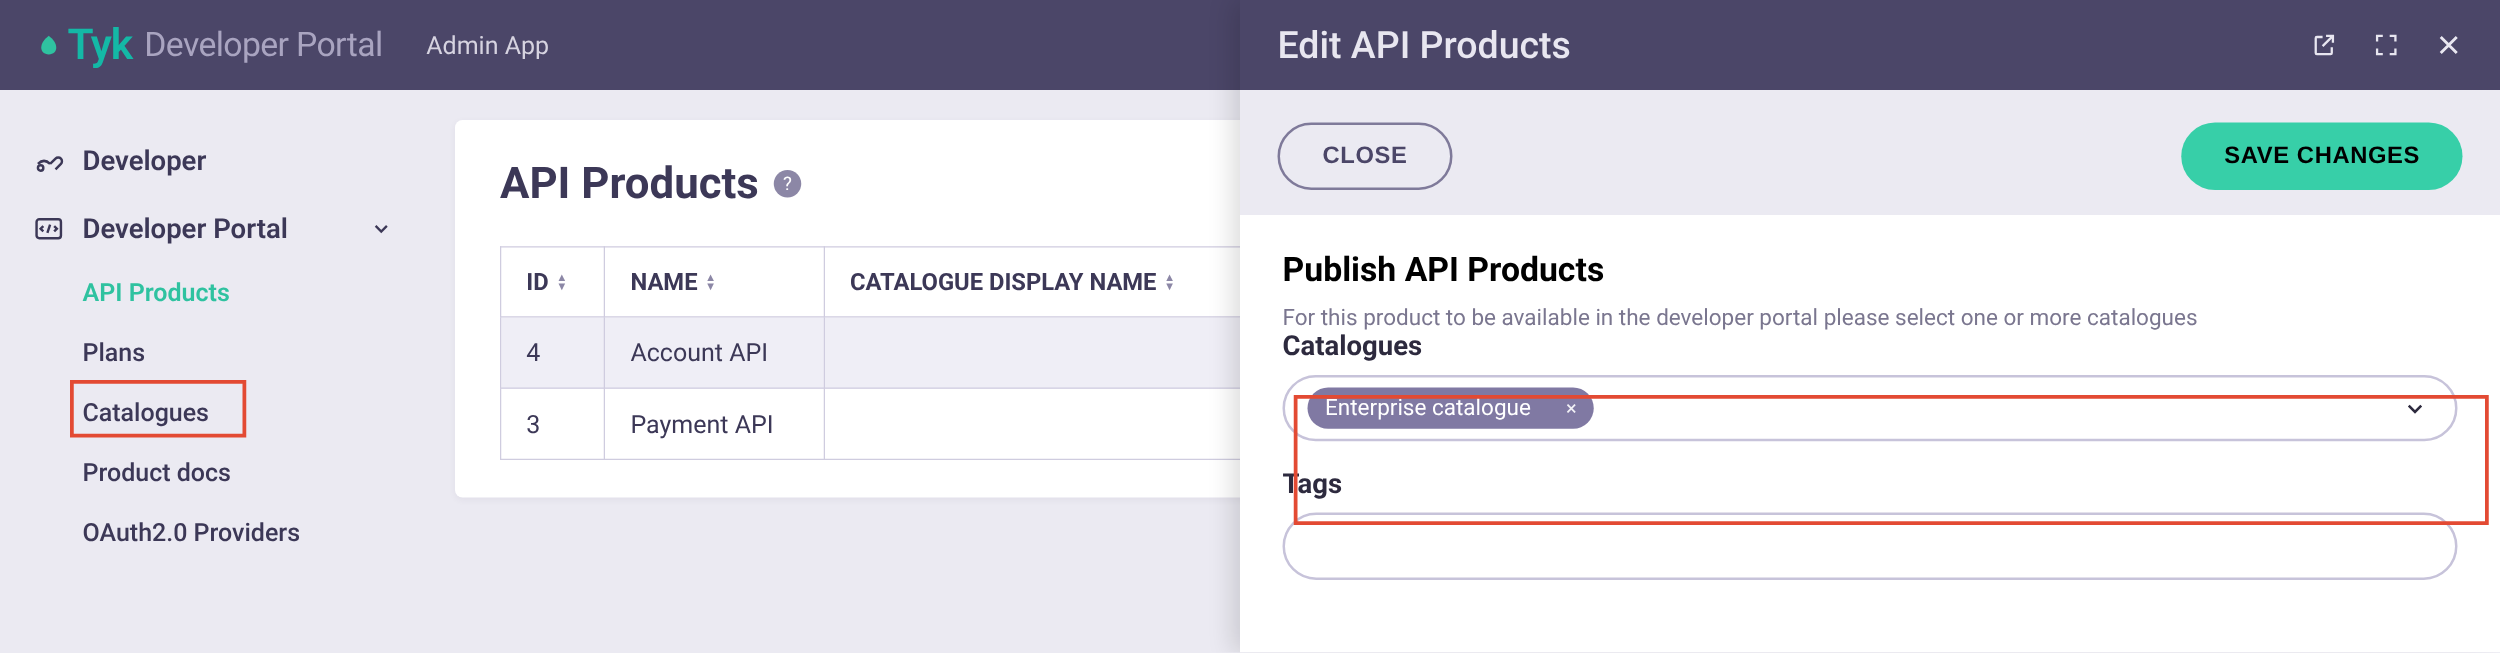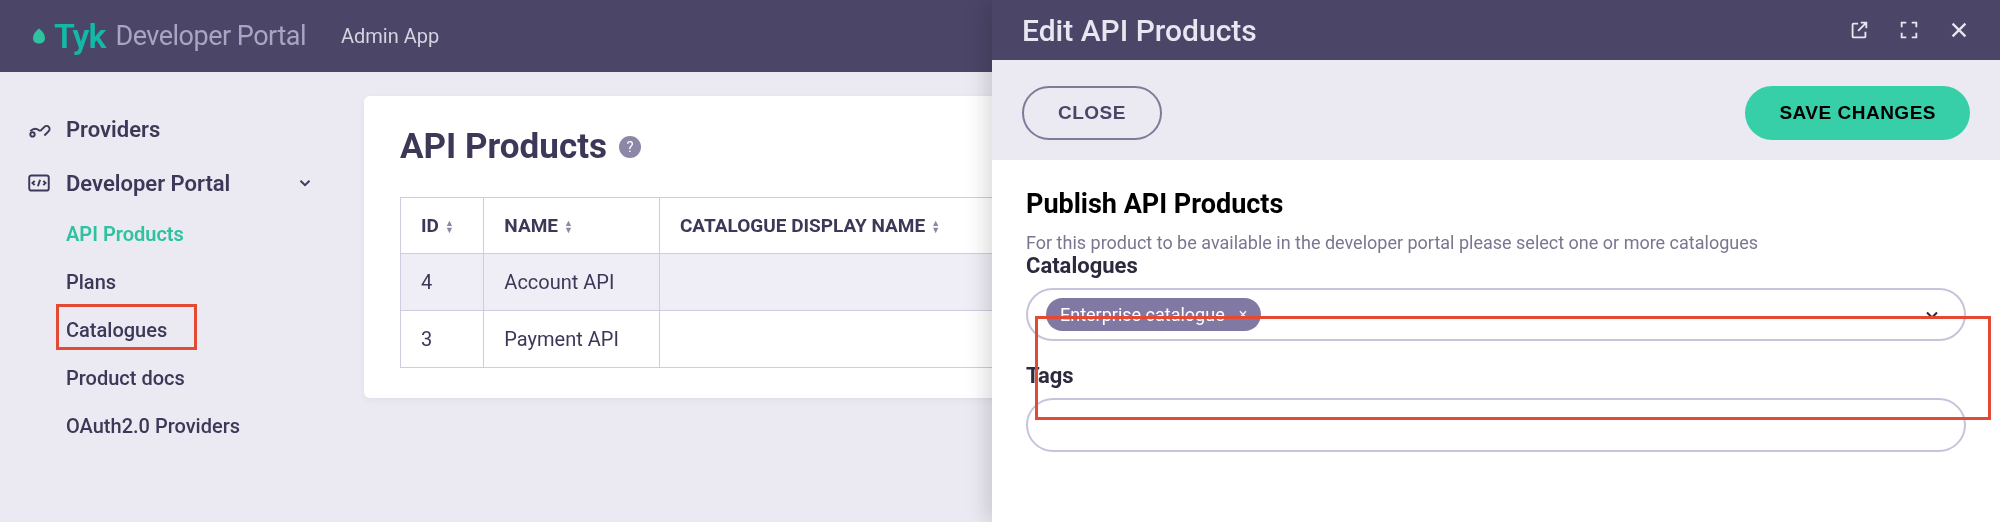--- a/index.html
+++ b/index.html
@@ -35,36 +35,36 @@
 
   table.data { width: 600px; border-collapse: collapse; margin-top: 30px; padding-left: 44px; }
   table.data th, table.data td { border: 1.5px solid #cfccdf; padding: 16px 20px; font-size: 20px; color: #3c3857; text-align: left; }
   table.data th { background: #fff; font-weight: 700; font-size: 19px; }
   .sort-icon { display: inline-flex; flex-direction: column; margin-left: 6px; vertical-align: middle; }
   .sort-icon span { font-size: 9px; line-height: 7px; color: #8c87a6; }
   tbody tr:nth-child(odd) td { background: #efeef6; }
 
   
   .drawer { position: absolute; top: 0; right: 0; width: 1008px; height: 100%; background: #ebeaf2; box-shadow: -6px 0 20px rgba(0,0,0,0.15); display: flex; flex-direction: column; }
-  .drawer-header { background: #4b4668; height: 60px; display: flex; align-items: center; padding: 0 30px; color: #ecebf1; }
+  .drawer-header { background: #4b4668; height: 72px; display: flex; align-items: center; padding: 0 30px; color: #ecebf1; }
   .drawer-title { font-size: 30px; font-weight: 500; color: #e8e6f0; }
   .drawer-header .hspacer { flex: 1; }
   .drawer-icon { width: 22px; height: 22px; margin-left: 28px; cursor: pointer; color: #e8e6f0; }
 
   .drawer-actions { display: flex; justify-content: space-between; gap: 18px; padding: 26px 30px 20px 30px; background: #ebeaf2; }
   .btn { border-radius: 28px; padding: 14px 34px; font-size: 19px; font-weight: 700; letter-spacing: 0.5px; cursor: pointer; border: none; }
   .btn-outline { background: transparent; border: 2px solid #7f7a9a; color: #4b4668; }
   .btn-primary { background: #37cfa8; color: #000000; }
 
   .drawer-body { background: #fff; margin: 0 0 0 0; flex: 1; padding: 28px 34px; }
   .section-title { font-size: 27px; font-weight: 700; color: #000000; margin-bottom: 12px; }
   .section-desc { font-size: 18px; color: #7a768f; }
   .field-label { font-size: 22px; font-weight: 700; color: #2d2a3e; margin-bottom: 10px; }
   .multiselect { border: 2px solid #c7c3da; border-radius: 32px; padding: 8px 18px; display: flex; align-items: center; min-height: 50px; position: relative; }
-  .chip { background: #8079a3; color: #fff; border-radius: 18px; padding: 6px 14px; font-size: 18px; display: flex; align-items: center; gap: 14px; }
+  .chip { background: #8079a3; color: #fff; border-radius: 18px; padding: 6px 14px; font-size: 18px; display: flex; align-items: center; gap: 28px; }
   .chip-x { font-size: 16px; cursor: pointer; opacity: 0.9; }
   .ms-chevron { position: absolute; right: 22px; top: 50%; transform: translateY(-50%); color: #2d2a3e; }
   .highlight-box2 { position: absolute; border: 3px solid #e34a33; left: 1035px; top: 316px; width: 956px; height: 104px; pointer-events: none; }
 
   .text-input { border: 2px solid #c7c3da; border-radius: 32px; padding: 14px 22px; min-height: 50px; width: 100%; font-size: 19px; }
 </style>
 </head>
 <body>
 
 <div class="topbar">
@@ -97,21 +97,21 @@
     <span>06</span>
   </div>
 </div>
 
 <div class="sidebar">
   <div class="side-item">
     <svg class="side-icon" viewBox="0 0 24 24" fill="none" stroke="#3c3857" stroke-width="1.8">
         <path d="M4 14c3-3 6-3 9 0M13 14l4-4c1-1 3-1 4 0s1 3 0 4l-4 4"></path>
         <circle cx="6" cy="17" r="2"></circle>
       </svg>
-    <span>Providers</span>
+    <span>Developer</span>
   </div>
   <div class="side-item">
     <svg class="side-icon" viewBox="0 0 24 24" fill="none" stroke="#3c3857" stroke-width="1.8">
         <rect x="3" y="5" width="18" height="14" rx="2"></rect>
         <path d="M8 10l-2 2 2 2M16 10l2 2-2 2M13 9l-2 6"></path>
       </svg>
     <span>Developer Portal</span>
     <svg class="chev" width="18" height="18" viewBox="0 0 24 24" fill="none" stroke="#3c3857" stroke-width="2.5">
         <path d="M6 9l6 6 6-6"></path>
       </svg>

